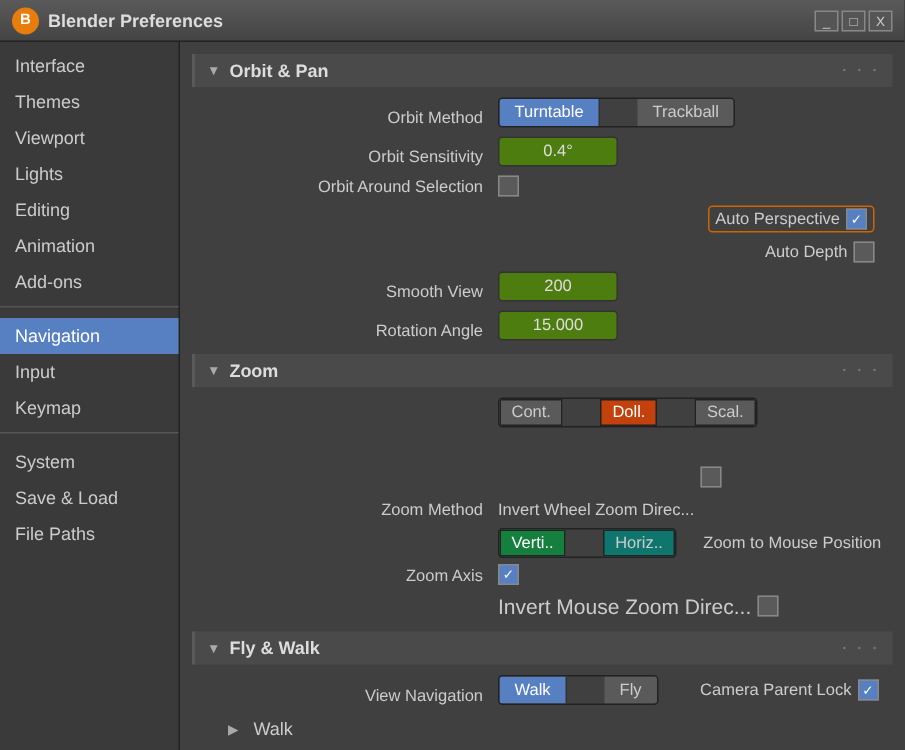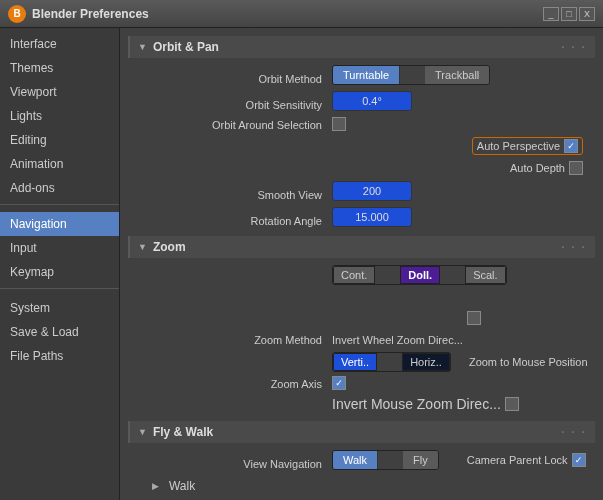--- a/index.html
+++ b/index.html
@@ -130,21 +130,21 @@
       background: #5680c2;
       color: white;
     }
     .btn.active-walk {
       background: #5680c2;
       color: white;
     }
 
     
     .num-input {
-      background: #1d4ed8;
+      background: #4d7c0f;
       border: 1px solid #333;
       color: #ddd;
       padding: 3px 8px;
       font-size: 11px;
       border-radius: 3px;
       width: 80px;
       text-align: center;
     }
     .cb {
       width: 14px; height: 14px;
@@ -178,36 +178,35 @@
     
     .btn-sm {
       padding: 2px 7px;
       background: #5a5a5a;
       color: #ccc;
       border: none;
       cursor: pointer;
       font-size: 11px;
     }
     .btn-sm.active {
-      background: #4c1d95;
-      color: white;
-      font-weight: bold;
+      background: #c2410c;
+      color: white;
     }
 
     
     .axis-btn {
       padding: 2px 7px;
-      background: #0f172a;
+      background: #0f766e;
       color: #ccc;
       border: none;
       cursor: pointer;
       font-size: 11px;
     }
     .axis-btn.active {
-      background: #1d4ed8;
+      background: #15803d;
       color: white;
     }
 
     
     .sub-item {
       display: flex;
       align-items: center;
       padding: 4px 0 4px 20px;
       color: #ccc;
       font-size: 12px;

